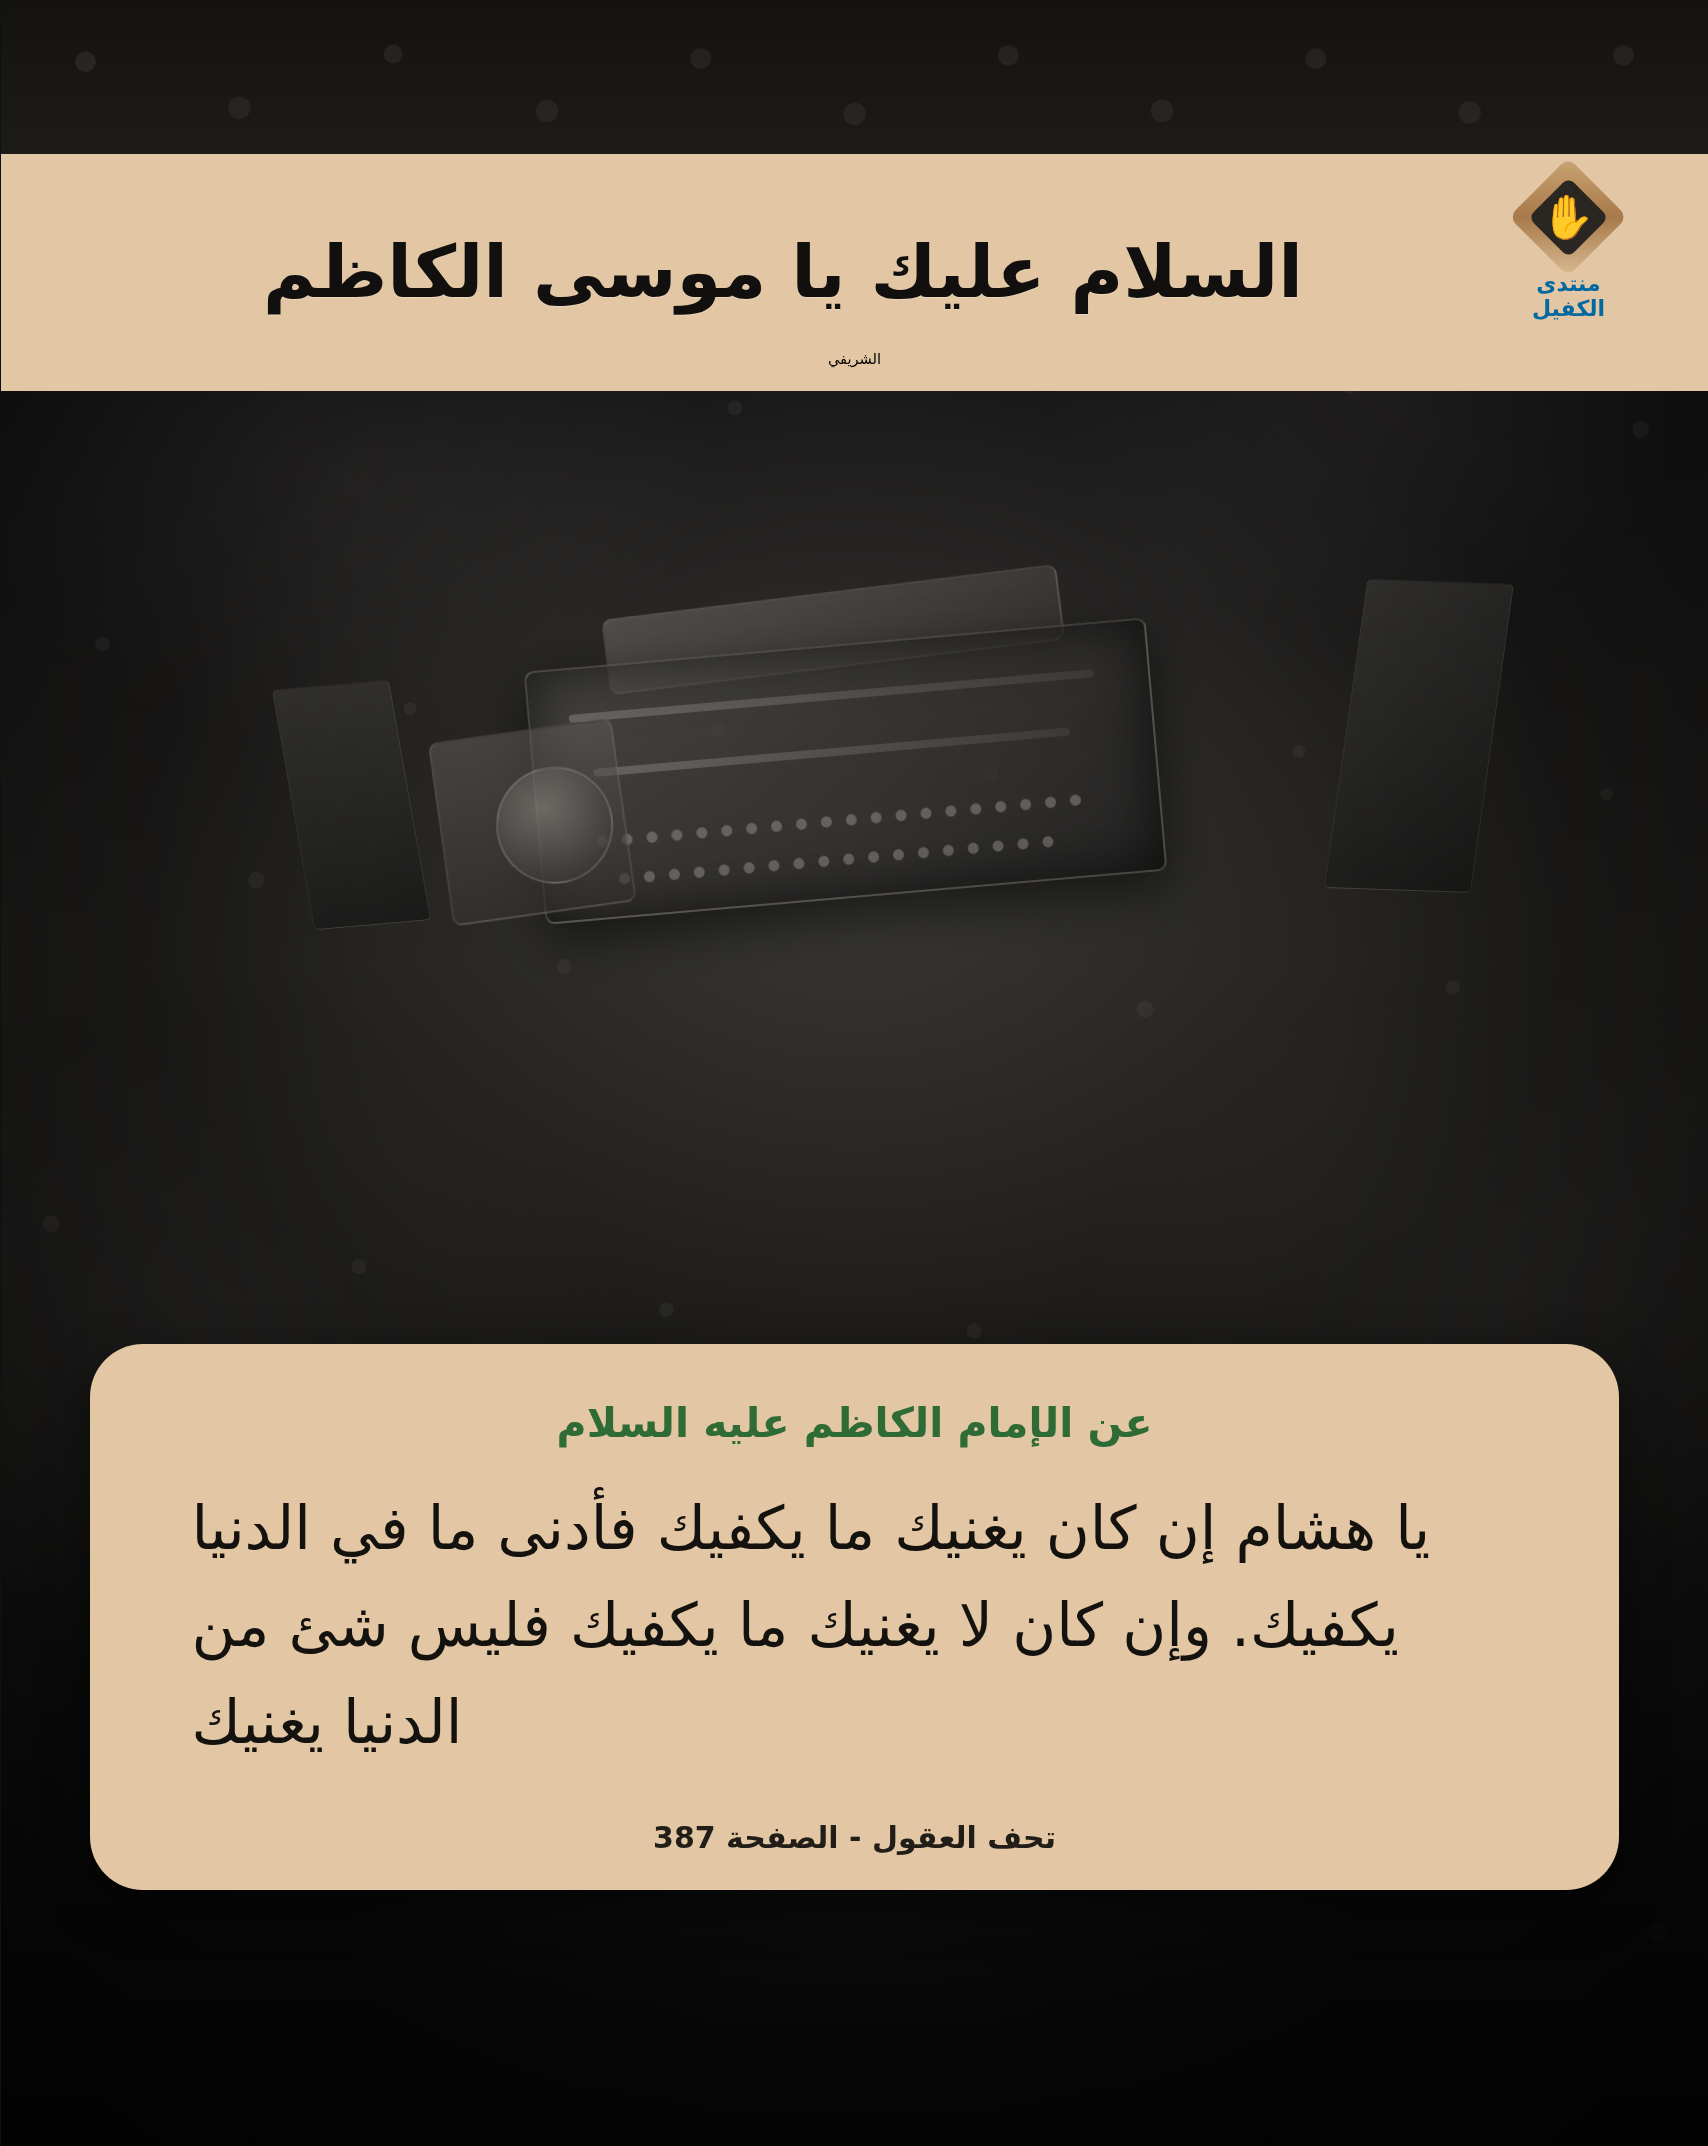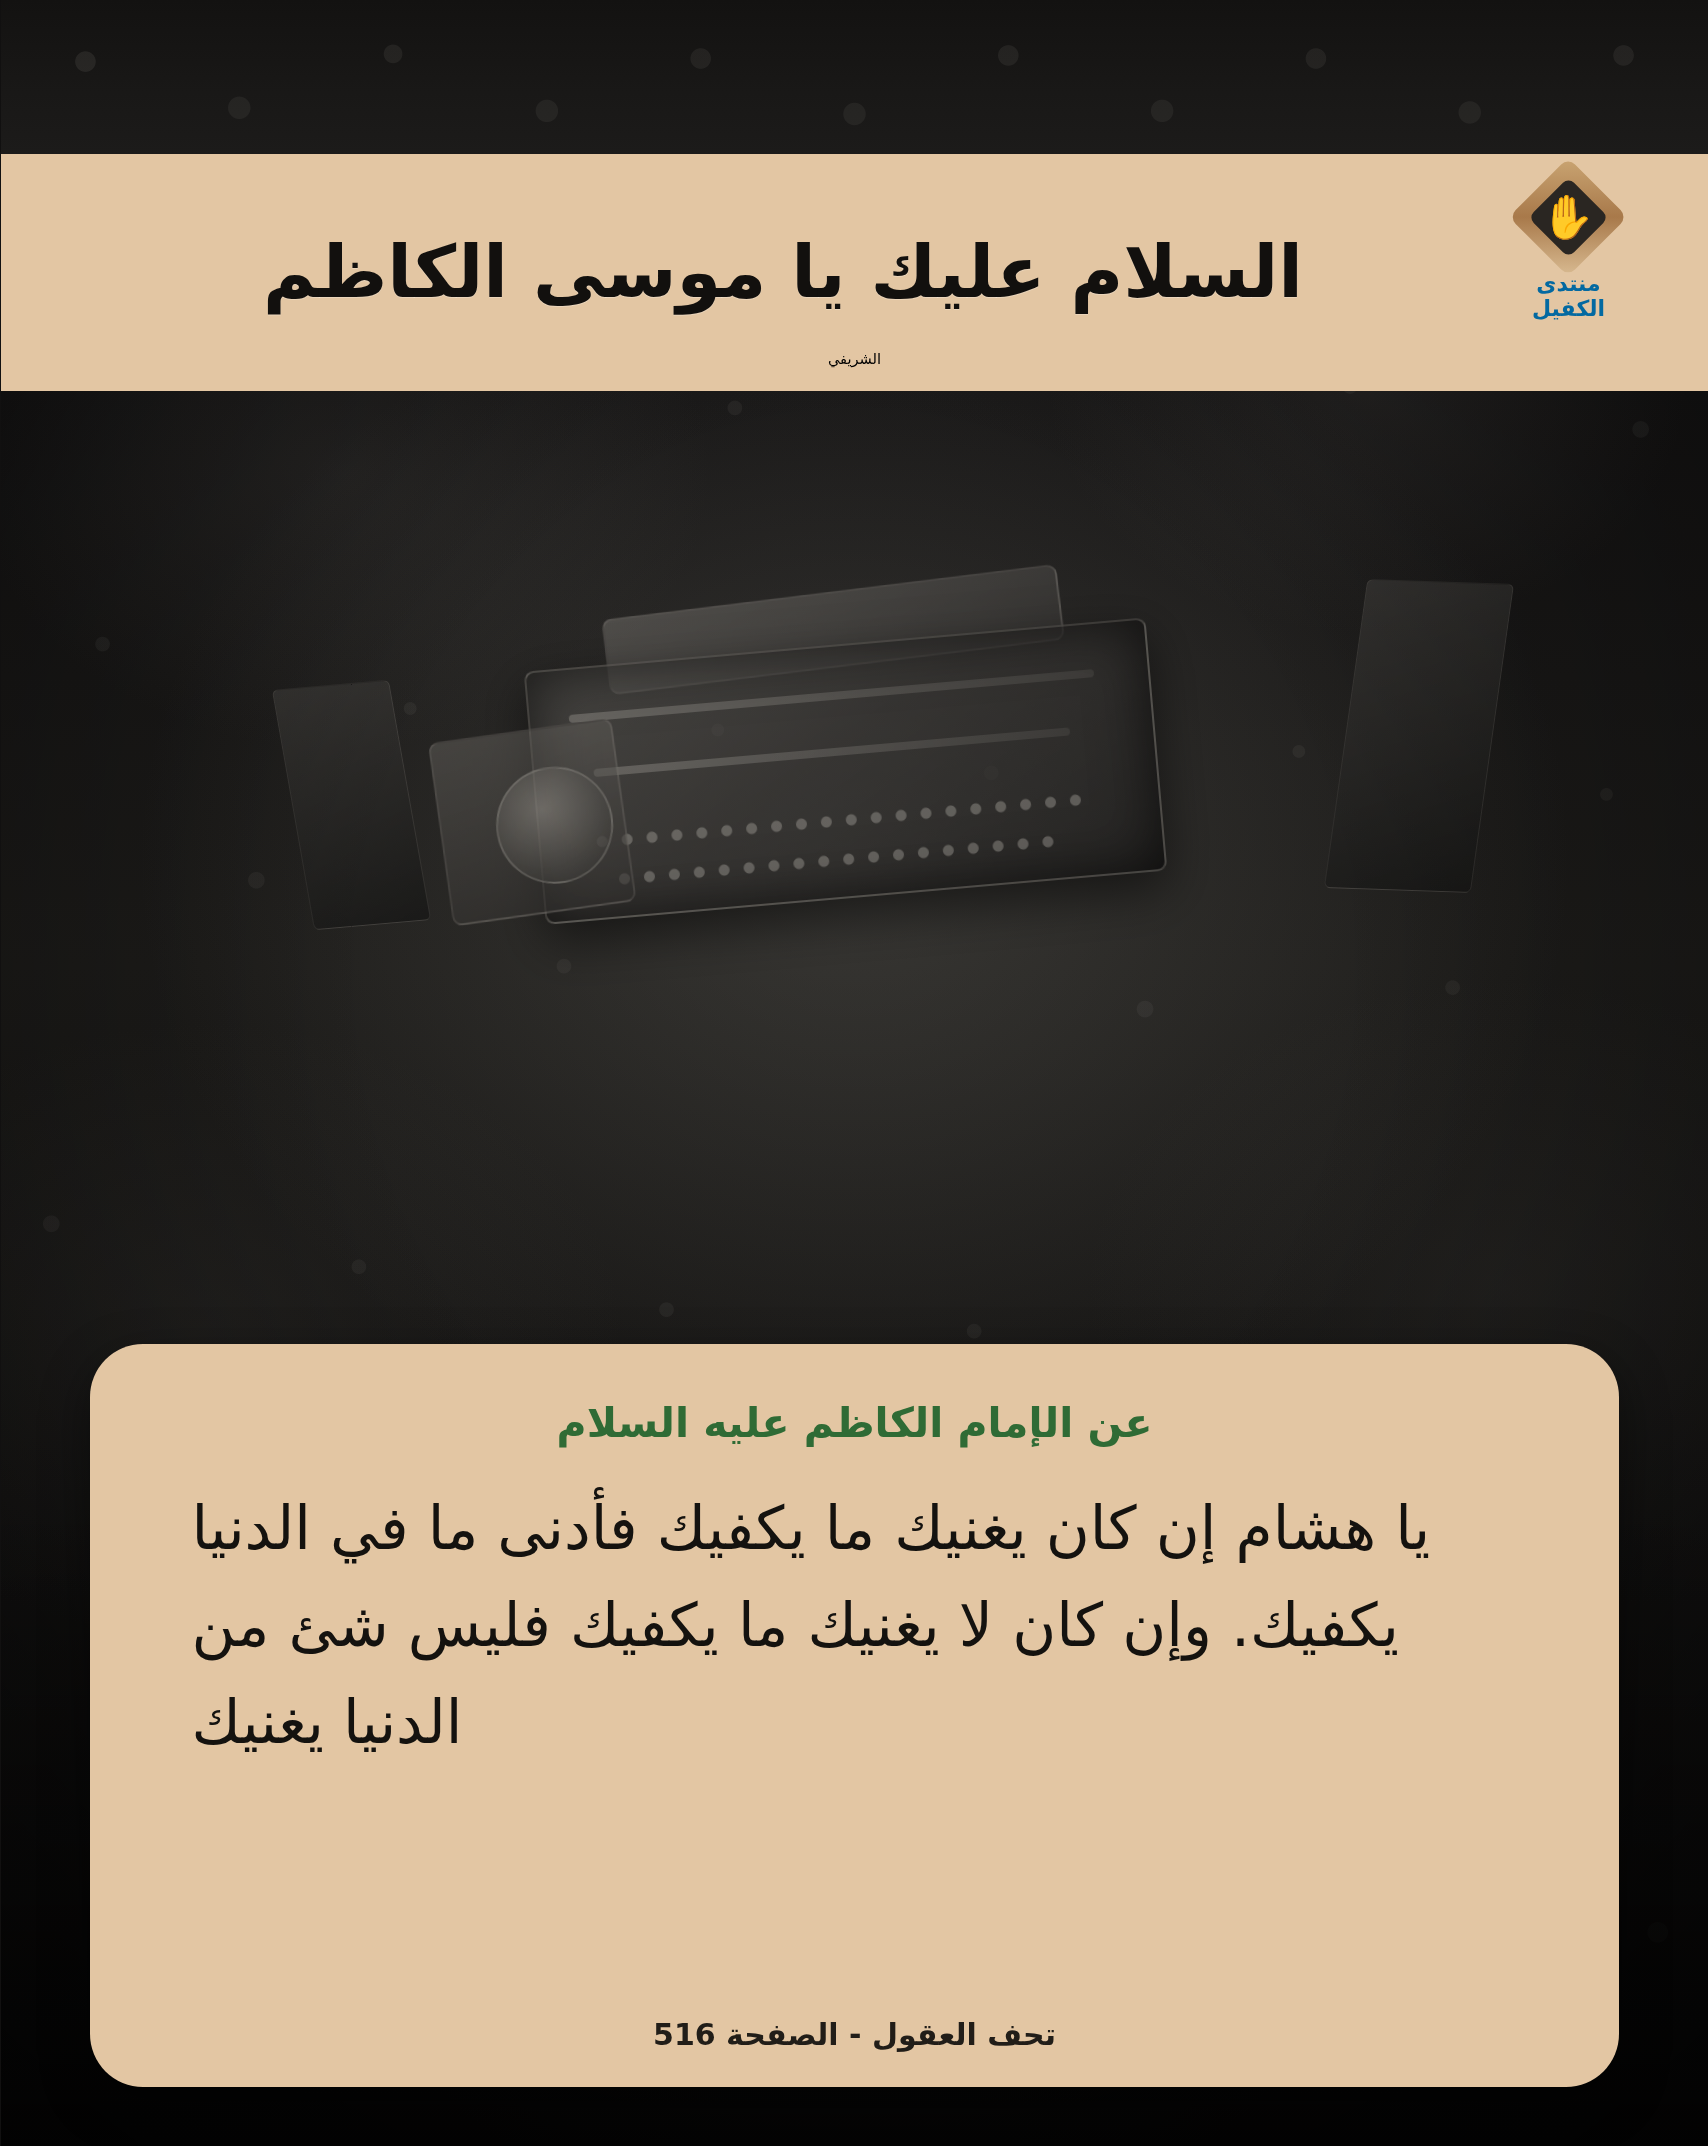--- a/index.html
+++ b/index.html
@@ -239,21 +239,21 @@
     color: #0369a1;
     letter-spacing: 0.5px;
   }
 
   
   .quote-card {
     position: absolute;
     left: 90px;
     top: 1344px;
     width: 1529px;
-    height: 743px;
+    height: 546px;
     background: #e3c6a3;
     border-radius: 53px;
     padding: 55px 68px 35px 68px;
     display: flex;
     flex-direction: column;
     align-items: center;
     box-shadow: 0 17.6px 49px rgba(0,0,0,0.45);
   }
 
   .quote-attrib {
@@ -350,17 +350,17 @@
         <div class="inner"></div>
         <div class="hand">✋</div>
       </div>
       <div class="brand-name">منتدى الكفيل</div>
     </div>
   </div>
 
   <div class="quote-card">
     <div class="quote-attrib">عن الإمام الكاظم عليه السلام</div>
     <div class="quote-text">يا هشام إن كان يغنيك ما يكفيك فأدنى ما في الدنيا يكفيك. وإن كان لا يغنيك ما يكفيك فليس شئ من الدنيا يغنيك</div>
-    <div class="quote-source">تحف العقول - الصفحة 516</div>
+    <div class="quote-source">تحف العقول - الصفحة 387</div>
   </div>
 
 </div>
 
 
 </body></html>

